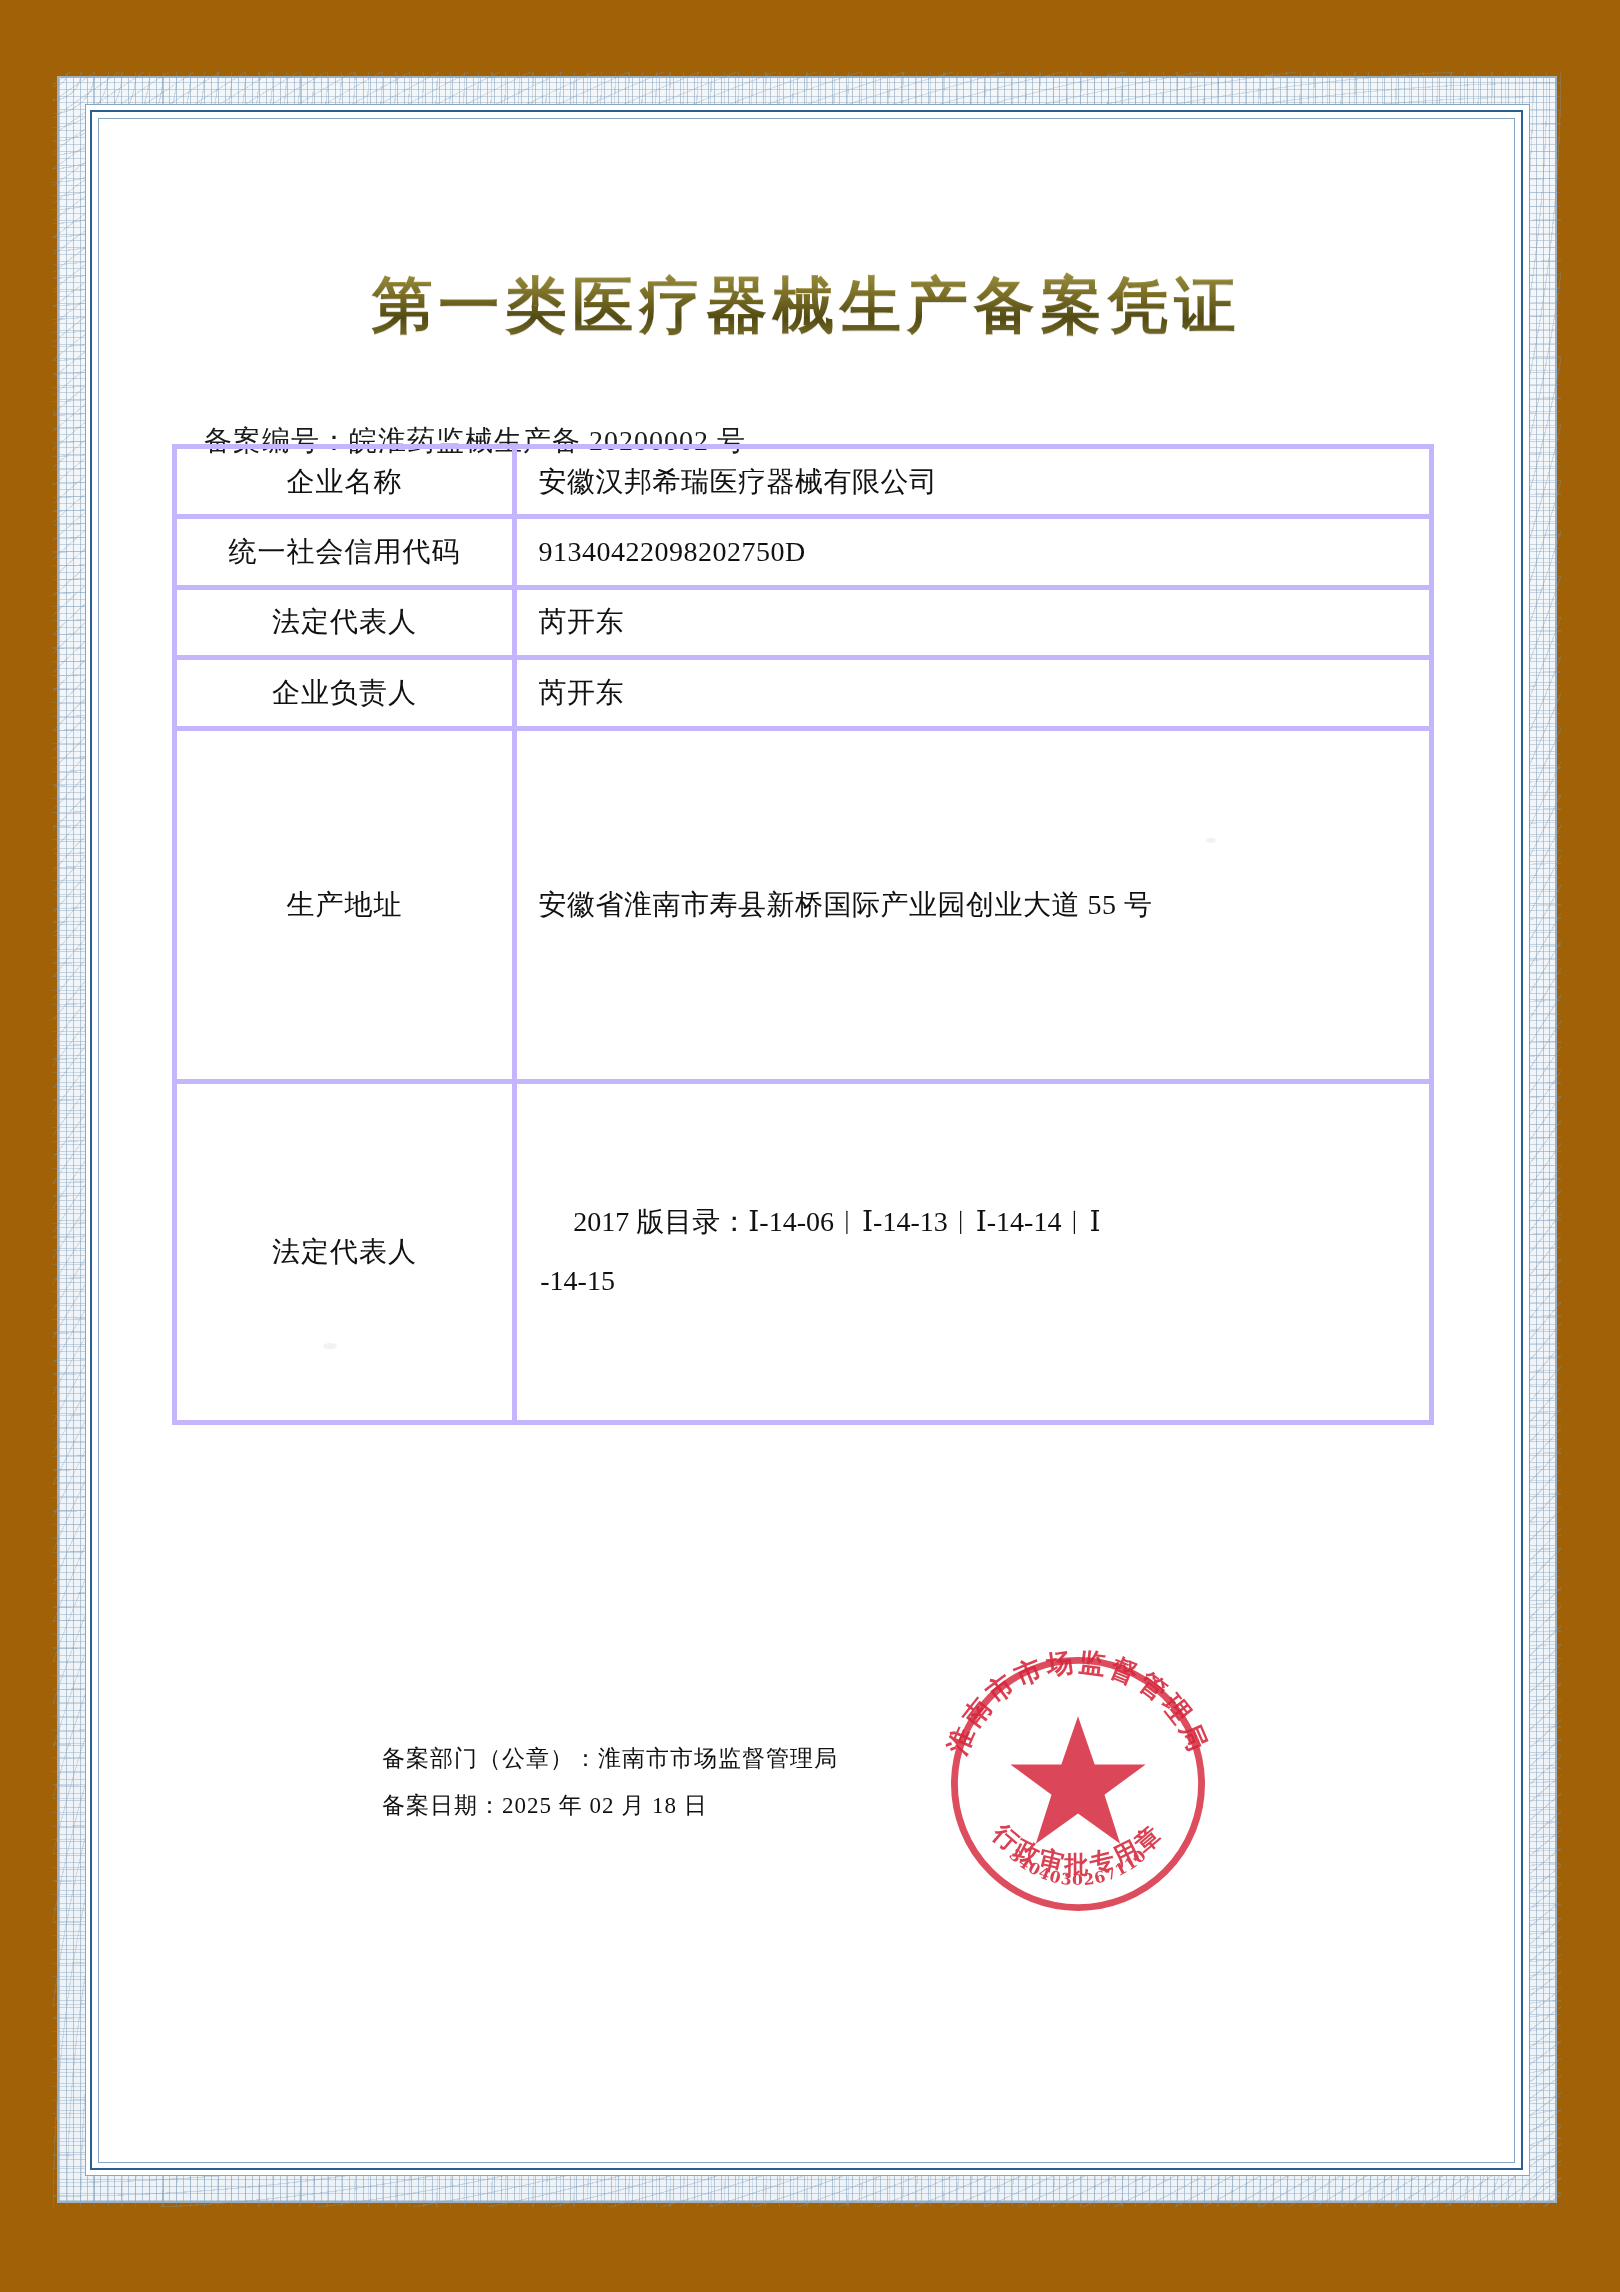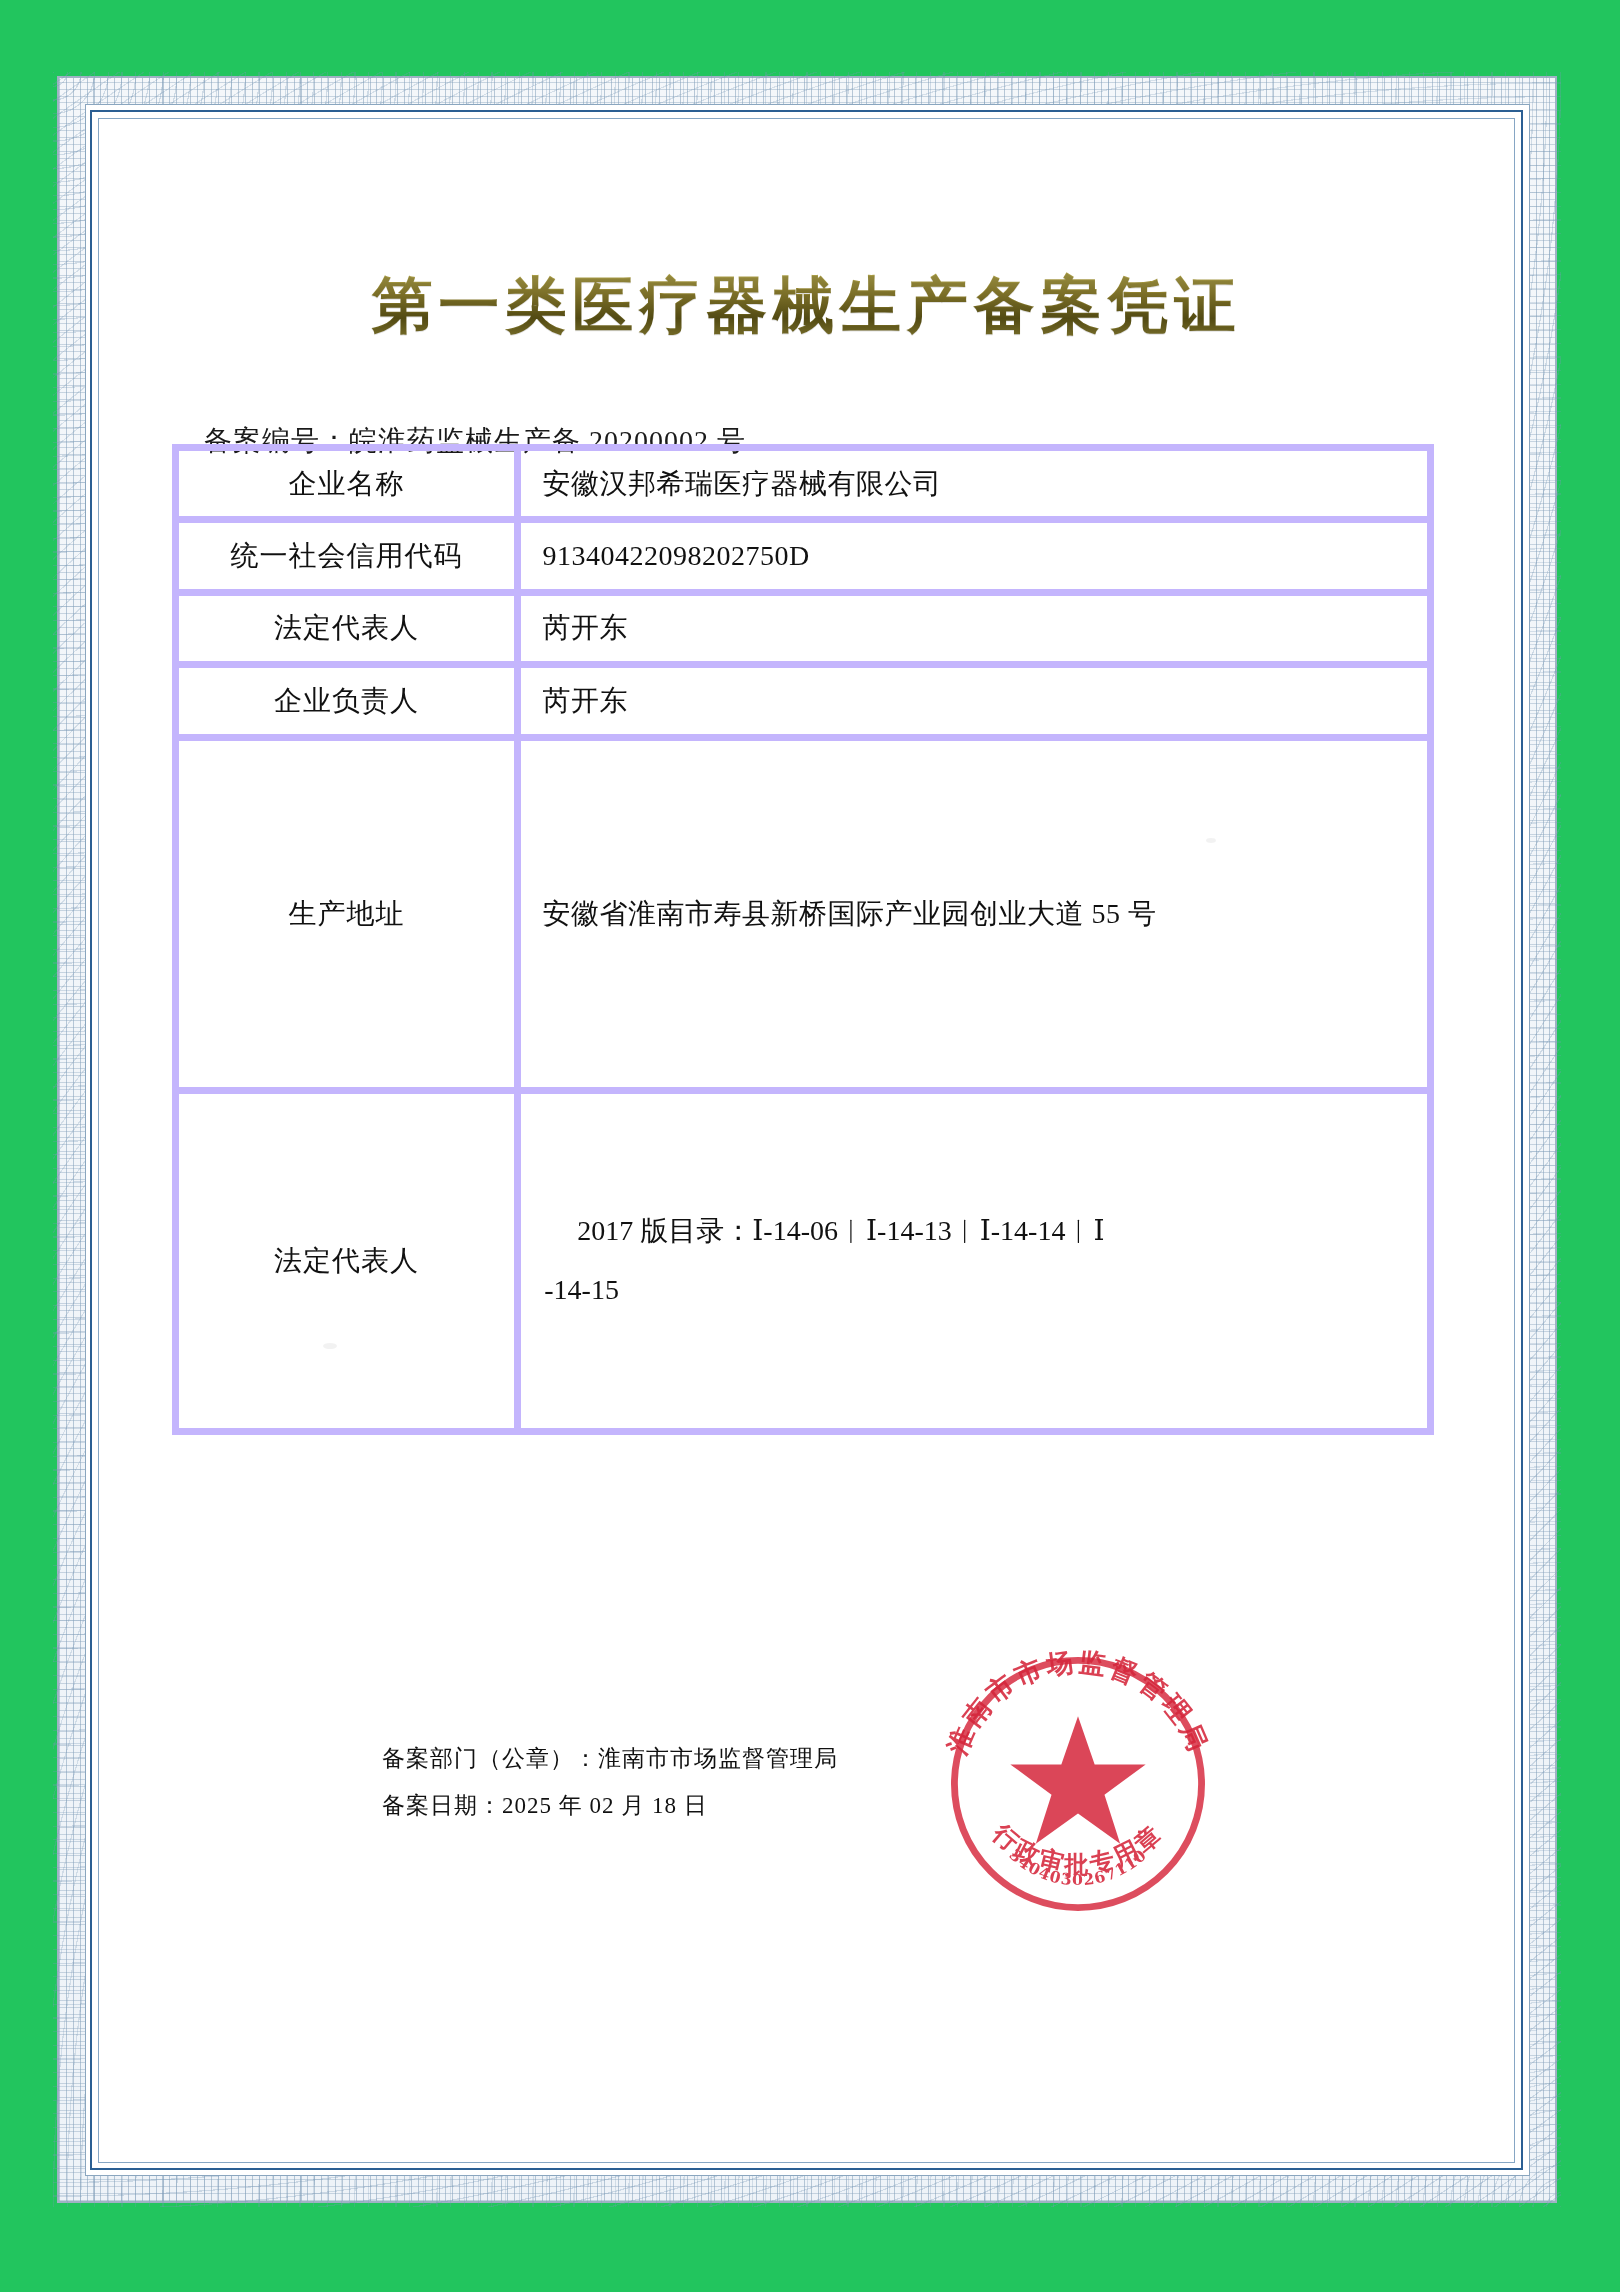--- a/index.html
+++ b/index.html
@@ -14,21 +14,21 @@
     font-family: "Liberation Serif", "DejaVu Serif", serif;
     overflow: hidden;
   }
 
   
   .cert-page {
     position: absolute;
     left: 0; top: 0;
     width: 1620px;
     height: 2293px;
-    background: #22c55e;
+    background: #a16207;
   }
 
   .border-outer {
     position: absolute;
     left: 57px;
     top: 76px;
     width: 1500px;
     height: 2127px;
     box-sizing: border-box;
     border: 2px solid #9fb2c4;
@@ -135,21 +135,21 @@
   
   .info-table {
     position: absolute;
     left: 74px;
     top: 326px;
     width: 1262px;
     border-collapse: collapse;
     table-layout: fixed;
   }
   .info-table td {
-    border: 7px solid #c4b5fd;
+    border: 5px solid #c4b5fd;
     padding: 0;
     font-size: 28px;
     color: #111;
     vertical-align: middle;
   }
   .info-table td.label {
     width: 323px;
     text-align: center;
     letter-spacing: 1px;
     padding: 13.7px 5.9px;

